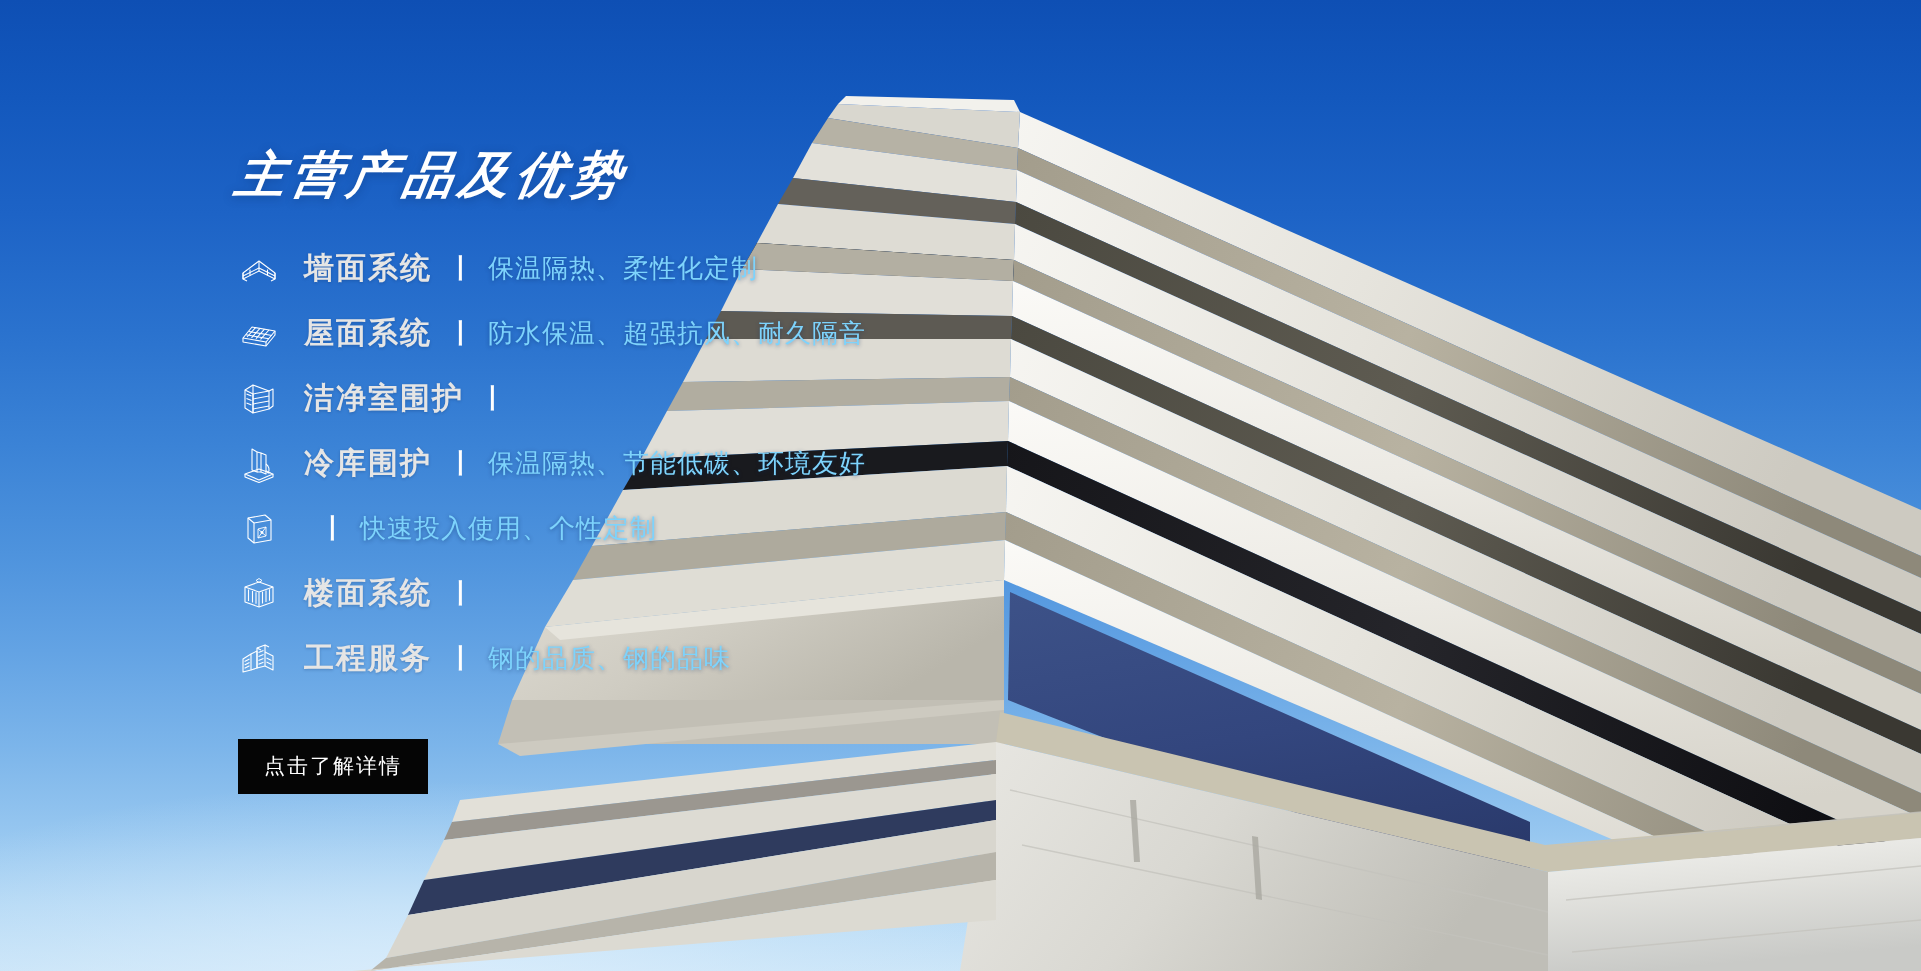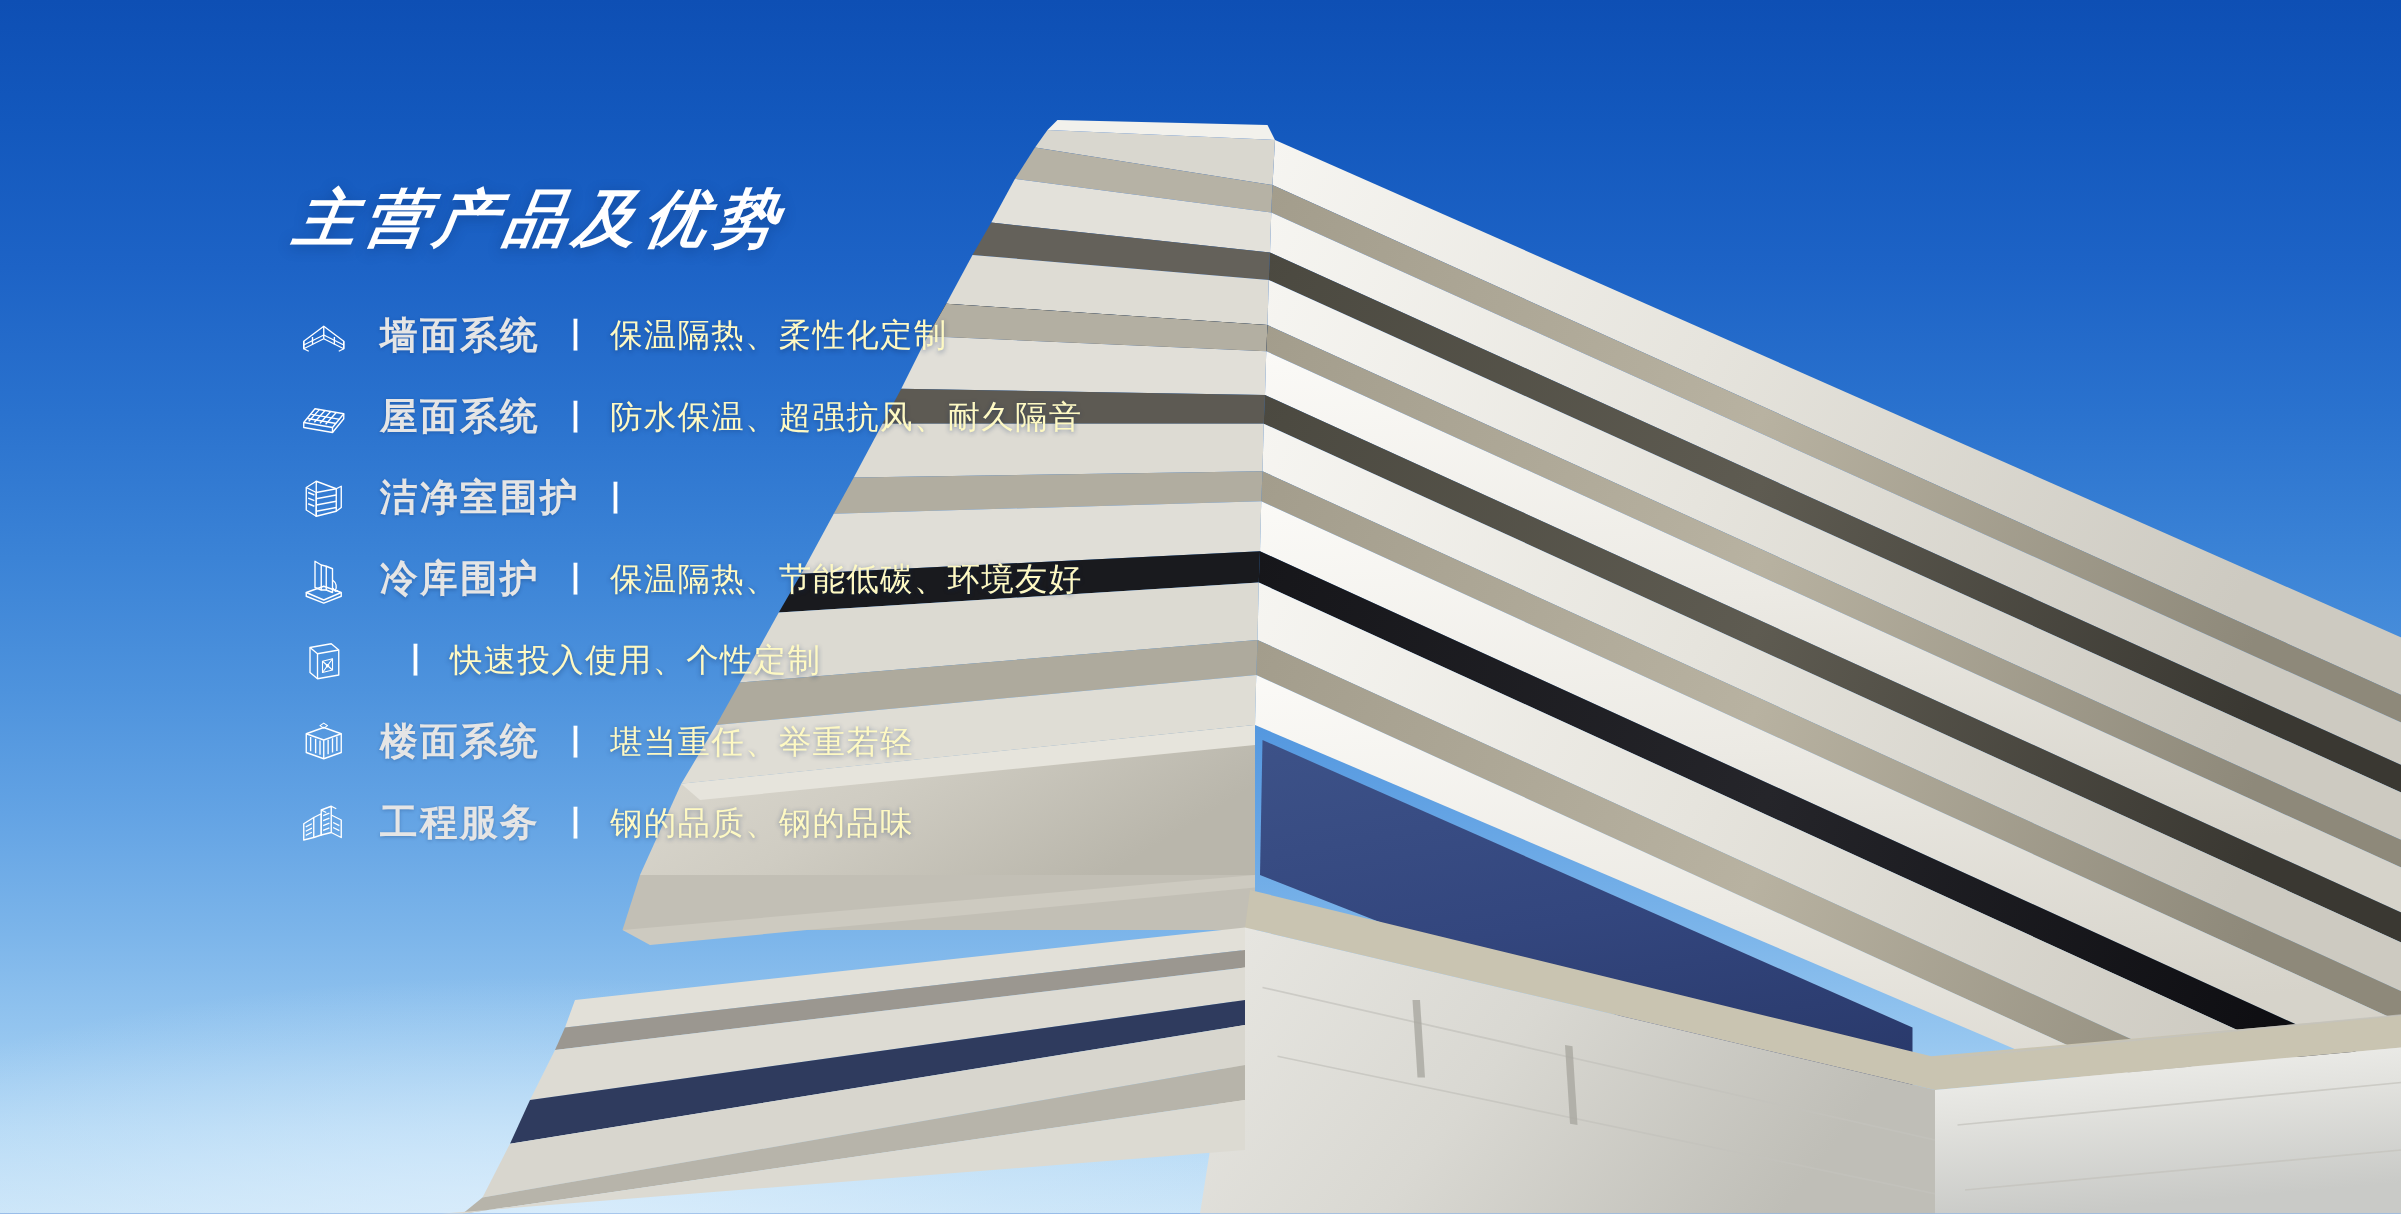--- a/index.html
+++ b/index.html
@@ -92,21 +92,21 @@
   }
   .row .bar {
     color:#ffffff;
     font-size:26px;
     font-weight:700;
     margin:0 14px 0 16px;
     line-height:1;
     transform:translateY(-1px);
   }
   .row .desc {
-    color:#fef9c3;
+    color:#7dd3fc;
     font-size:26px;
     font-weight:400;
     letter-spacing:1px;
     white-space:nowrap;
     text-shadow:0 1px 4px rgba(10,40,90,.45);
   }
 
   .cta {
     margin-top:48px;
     margin-left:2px;
@@ -345,21 +345,20 @@
           <svg viewBox="0 0 40 40" fill="none" stroke="#ffffff" stroke-width="1.1" stroke-linejoin="round">
             <path d="M6 13 L20 8 L34 13 L34 28 L20 33 L6 28 Z"></path>
             <path d="M6 13 L20 18 L34 13 M20 18 L20 33"></path>
             <path d="M9.5 15.5 L9.5 27 M13.5 17 L13.5 28.6 M17 18.3 L17 29.8"></path>
             <path d="M23.5 17.8 L23.5 29.4 M27 16.5 L27 28 M30.5 15.2 L30.5 26.7"></path>
             <path d="M20 4.5 L23 6.5 L20 8.5 L17 6.5 Z" stroke-width="0.9"></path>
           </svg>
         </span>
         <span class="name">楼面系统</span>
         <span class="bar">丨</span>
-        <span class="desc">堪当重任、举重若轻</span>
       </div>
 
       <div class="row">
         <span class="ico">
           <svg viewBox="0 0 40 40" fill="none" stroke="#ffffff" stroke-width="1.1" stroke-linejoin="round">
             <path d="M4 20 L12 15 L12 31 L4 33 Z"></path>
             <path d="M12 15 L18 12 L18 29 L12 31"></path>
             <path d="M18 9 L26 6 L26 27 L18 29 Z"></path>
             <path d="M26 13 L34 17 L34 31 L26 27"></path>
             <path d="M26 6 L30 8 M18 9 L22 11"></path>
@@ -368,15 +367,16 @@
             <path d="M27.5 19 L32.5 21.5 M27.5 23 L32.5 25.5"></path>
           </svg>
         </span>
         <span class="name">工程服务</span>
         <span class="bar">丨</span>
         <span class="desc">钢的品质、钢的品味</span>
       </div>
 
     </div>
 
+    <button class="cta">点击了解详情</button>
 
   </div>
 </div>
 
 </body></html>

